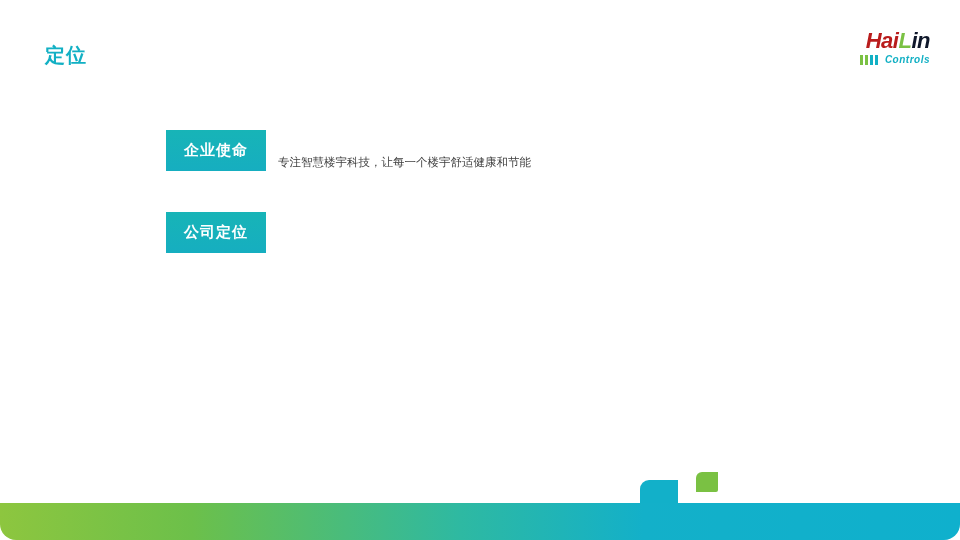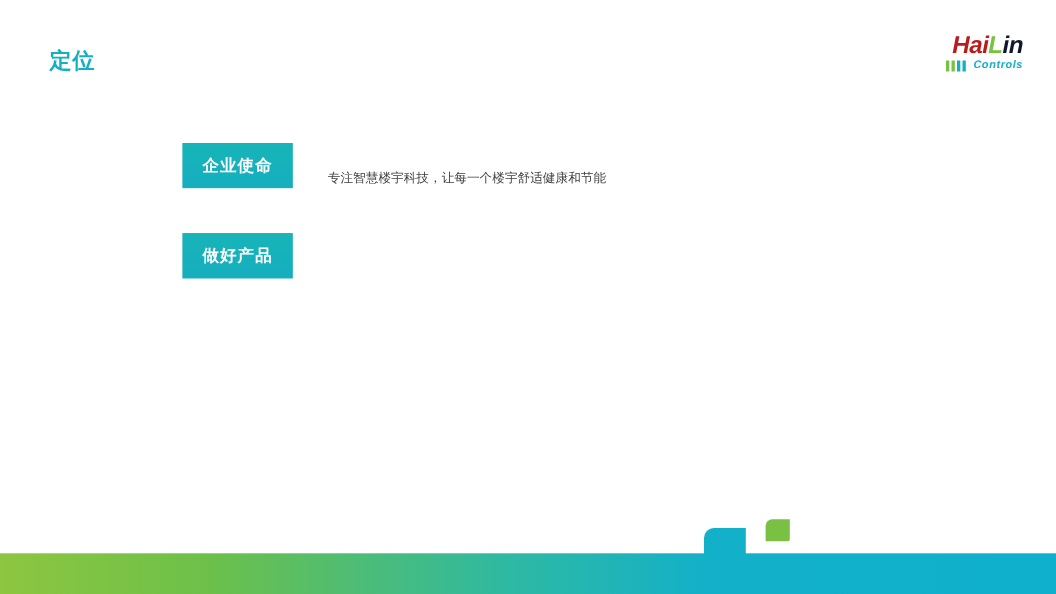--- a/index.html
+++ b/index.html
@@ -12,20 +12,21 @@
     overflow: hidden;
     font-family: "Liberation Sans", sans-serif;
     background: #ffffff;
   }
   .slide {
     position: relative;
     width: 960px;
     height: 540px;
     background: #ffffff;
     overflow: hidden;
+    border-radius: 16px;
   }
 
   
   .slide-title {
     position: absolute;
     left: 45px;
     top: 42px;
     font-size: 20px;
     font-weight: bold;
     color: #12b0c4;
@@ -109,21 +110,21 @@
     display: flex;
     align-items: center;
     justify-content: center;
     color: #ffffff;
     font-size: 15px;
     font-weight: bold;
     letter-spacing: 1px;
     flex: 0 0 auto;
   }
   .row-desc {
-    margin-left: 32px;
+    margin-left: 12px;
     font-size: 12.5px;
     color: #3f3f3f;
     white-space: nowrap;
     line-height: 18px;
   }
   .row-1 .row-desc { font-size: 11.5px; }
 
   
   .bottom-bar {
     position: absolute;
@@ -183,21 +184,21 @@
   </div>
 
   <div class="rows">
 
     <div class="row row-1">
       <div class="chip">企业使命</div>
       <div class="row-desc">专注智慧楼宇科技，让每一个楼宇舒适健康和节能</div>
     </div>
 
     <div class="row row-2">
-      <div class="chip">做好产品</div>
+      <div class="chip">公司定位</div>
     </div>
 
 
   </div>
 
   <div class="deco-big"></div>
   <div class="deco-mid"></div>
   <div class="deco-small"></div>
   <div class="bottom-bar"></div>
 

